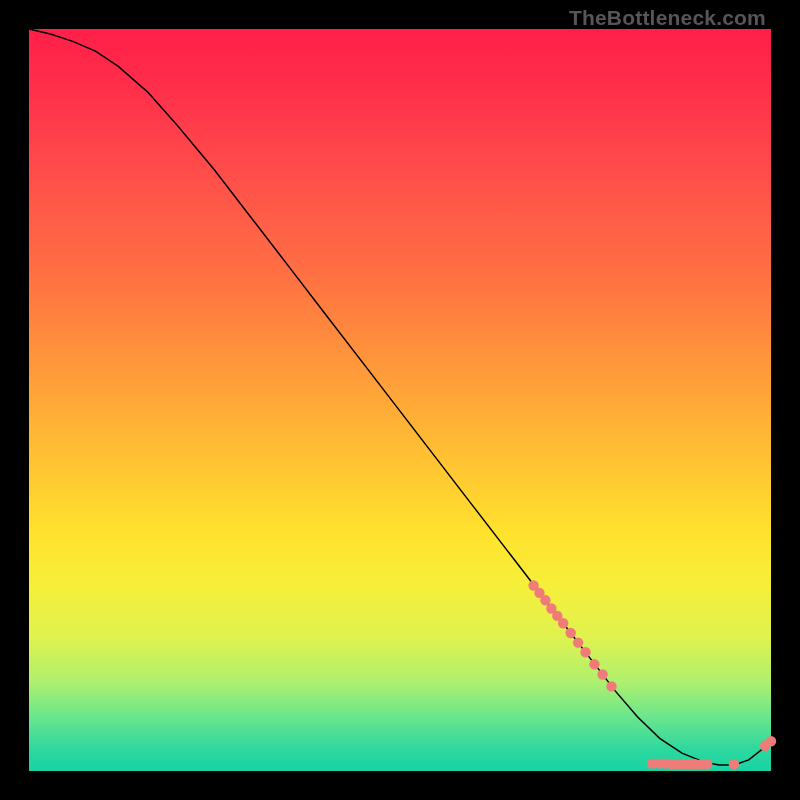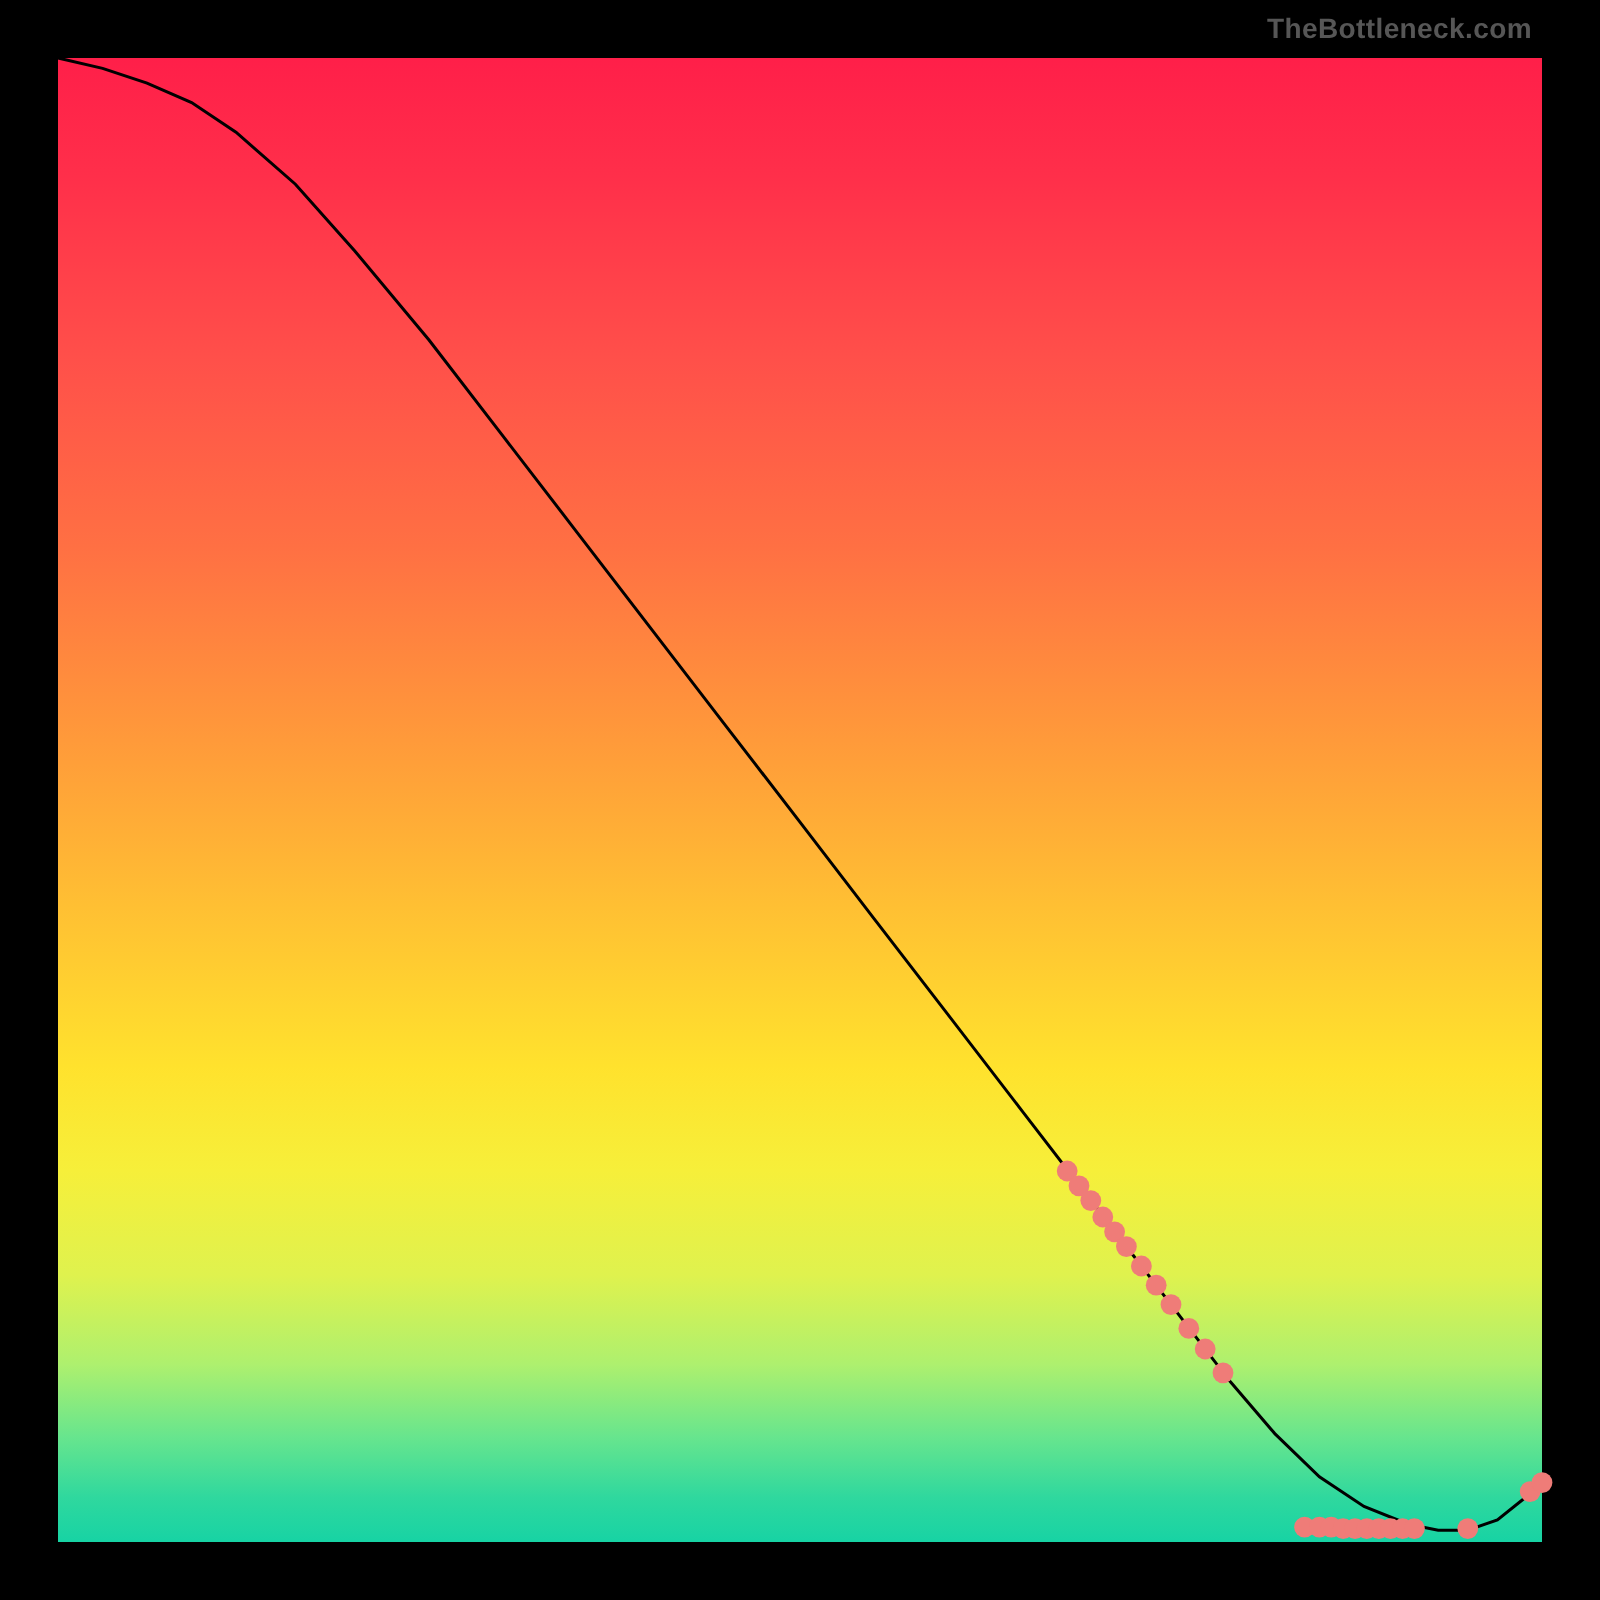--- a/index.html
+++ b/index.html
@@ -31,21 +31,21 @@
       #66e58e 93%,
       #2fd89e 97%,
       #17d3a4 100%
     );
   }
   .watermark {
     position: absolute;
     top: 6px;
     right: 34px;
     font-family: Arial, Helvetica, sans-serif;
-    font-size: 14px;
+    font-size: 21px;
     font-weight: 600;
     color: #565656;
     letter-spacing: 0.2px;
   }
   svg.lines {
     position: absolute;
     left: 0; top: 0;
     width: 742px; height: 742px;
     overflow: visible;
   }

